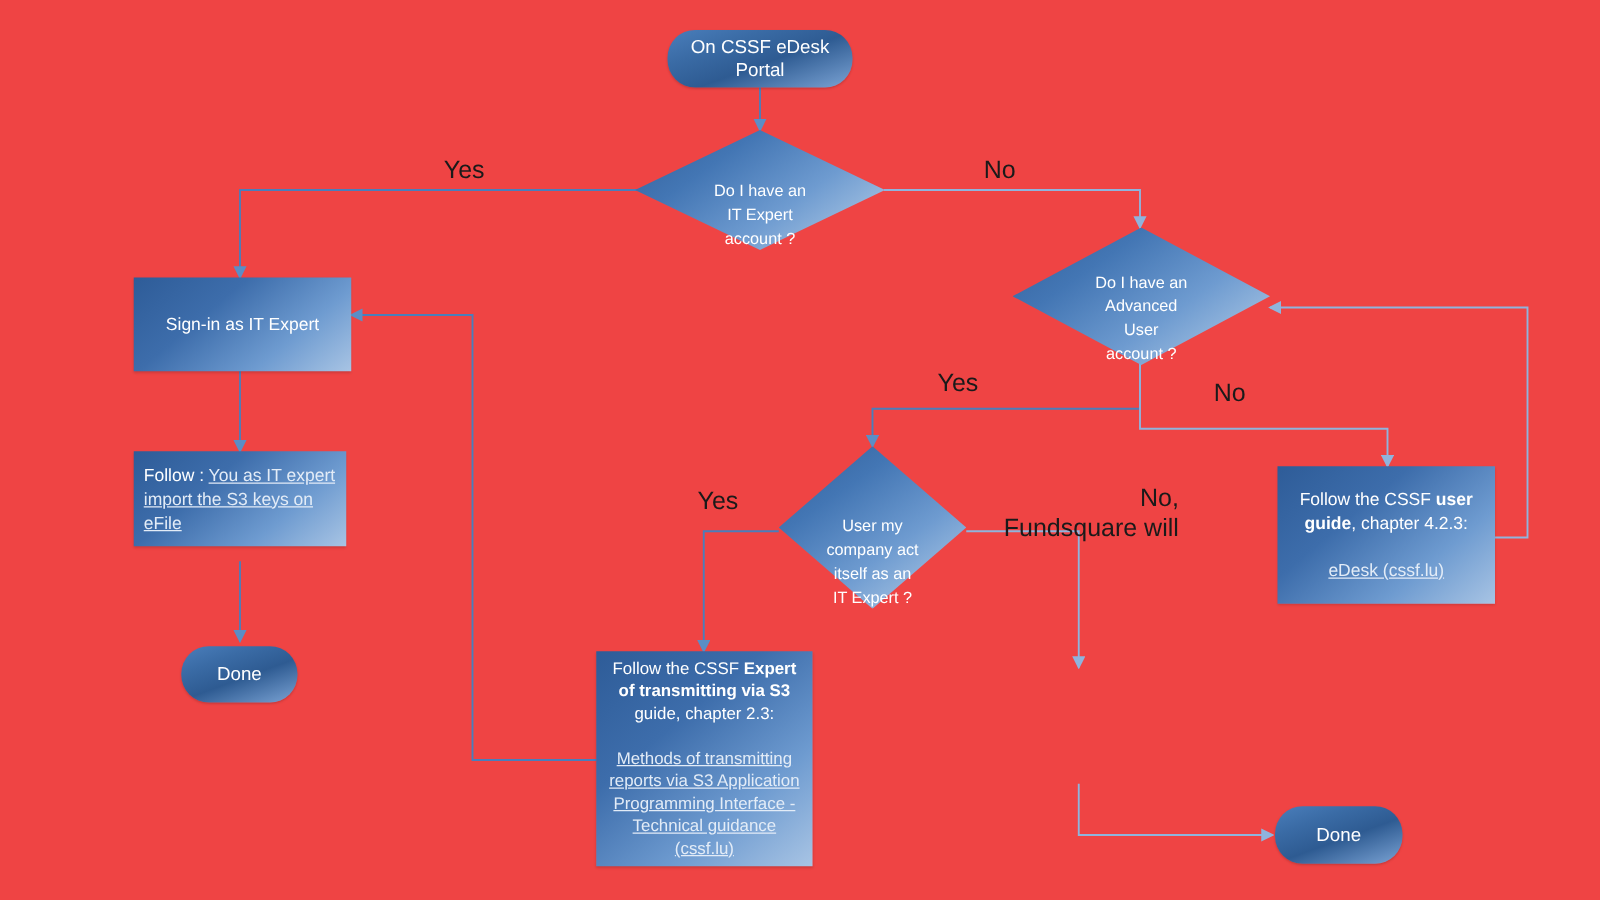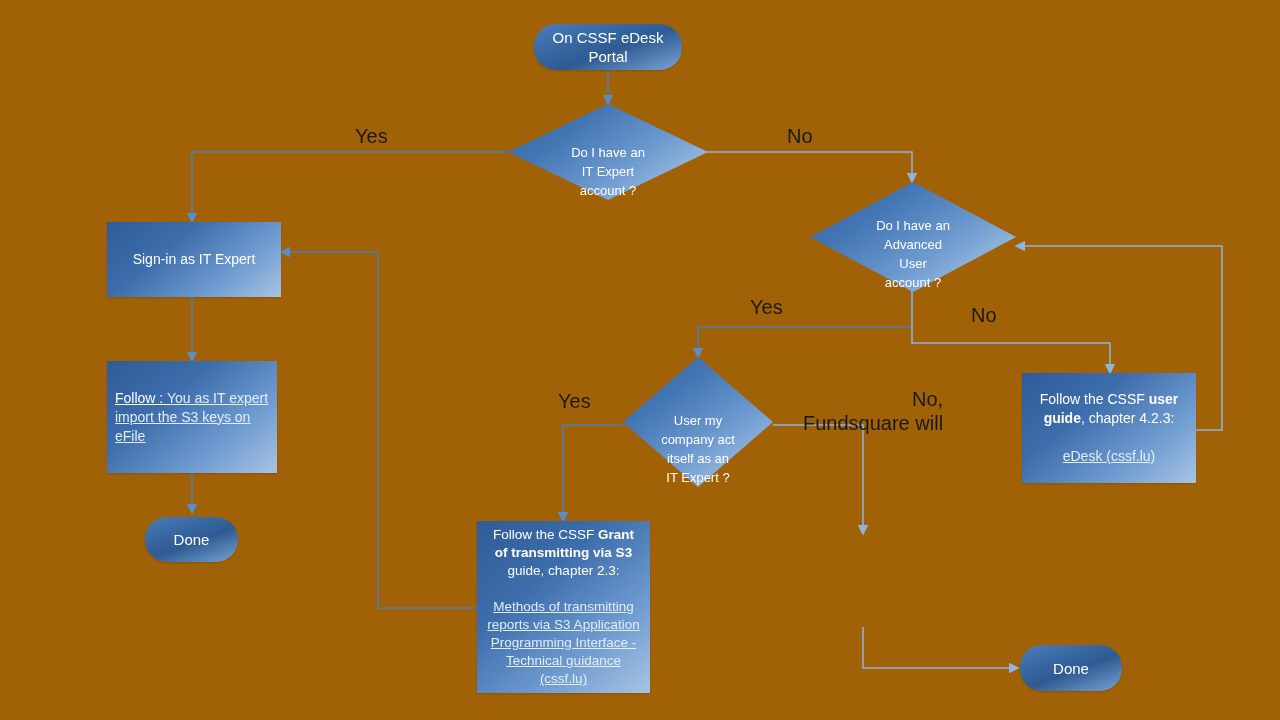--- a/index.html
+++ b/index.html
@@ -1,17 +1,17 @@
 <!DOCTYPE html>
 <html><head>
 <meta charset="utf-8">
 <style>
   html,body{margin:0;padding:0;background:#ffffff;}
   body{width:1280px;height:720px;overflow:hidden;font-family:"Liberation Sans",sans-serif;}
-  #canvas{position:relative;width:1280px;height:720px;background:#a16207;}
+  #canvas{position:relative;width:1280px;height:720px;background:#ef4444;}
 
   svg.connectors{position:absolute;left:0;top:0;width:1280px;height:720px;}
 
   .node{position:absolute;box-sizing:border-box;display:flex;align-items:center;
         justify-content:center;text-align:center;color:#ffffff;}
 
   
   .terminator{border-radius:22px;
      background:linear-gradient(160deg,#4a7ebb 0%,#3a6ba5 28%,#2e5b92 55%,#7ba3d4 100%);
      box-shadow:0 1px 2px rgba(0,0,0,.18);}
@@ -94,21 +94,21 @@
   </div>
 
   <div class="edge-label" style="left:355px;top:125px;">Yes</div>
 
   <div class="edge-label" style="left:787px;top:125px;">No</div>
 
   <div class="node process" style="left:107px;top:222px;width:174px;height:75px;">
     <span class="txt">Sign-in as IT Expert</span>
   </div>
 
-  <div class="node process" style="left:107px;top:361px;width:170px;height:112px;justify-content:flex-start;text-decoration:underline;">
+  <div class="node process" style="left:107px;top:361px;width:170px;height:76px;justify-content:flex-start;">
     <span class="txt" style="text-align:left;">
       <span>Follow : </span><a class="lnk" href="#">You as IT expert import the S3 keys on eFile</a>
     </span>
   </div>
 
   <div class="node terminator" style="left:145px;top:517px;width:93px;height:45px;">
     <span class="txt">Done</span>
   </div>
 
   <div class="diamond" style="left:810px;top:182px;width:206px;height:110px;">
@@ -149,21 +149,21 @@
   <div class="node process" style="left:1022px;top:373px;width:174px;height:110px;">
     <span class="txt">
       <span>Follow the CSSF </span><span class="b">user guide</span><span>, chapter 4.2.3:</span>
       <br><br>
       <a class="lnk" href="#">eDesk (cssf.lu)</a>
     </span>
   </div>
 
   <div class="node process" style="left:477px;top:521px;width:173px;height:172px;">
     <span class="txt" style="font-size:13.5px;line-height:18px;">
-      <span>Follow the CSSF </span><span class="b">Grant of transmitting via S3</span><span> guide, chapter 2.3:</span>
+      <span>Follow the CSSF </span><span class="b">Expert of transmitting via S3</span><span> guide, chapter 2.3:</span>
       <br><br>
       <a class="lnk" href="#">Methods of transmitting reports via S3 Application Programming Interface - Technical guidance (cssf.lu)</a>
     </span>
   </div>
 
 
   <div class="node terminator" style="left:1020px;top:645px;width:102px;height:46px;">
     <span class="txt">Done</span>
   </div>
 

